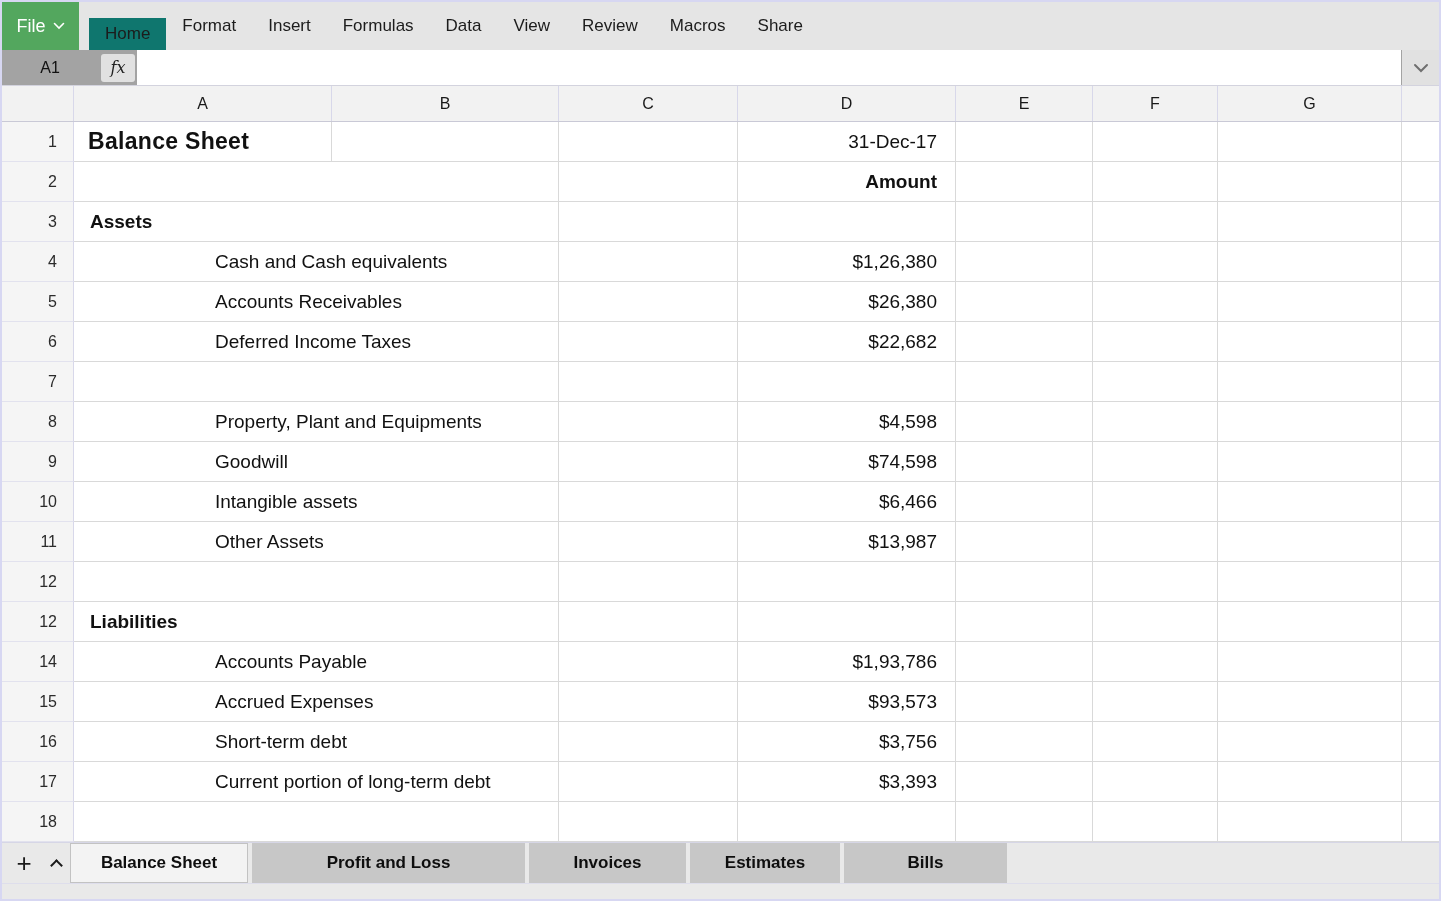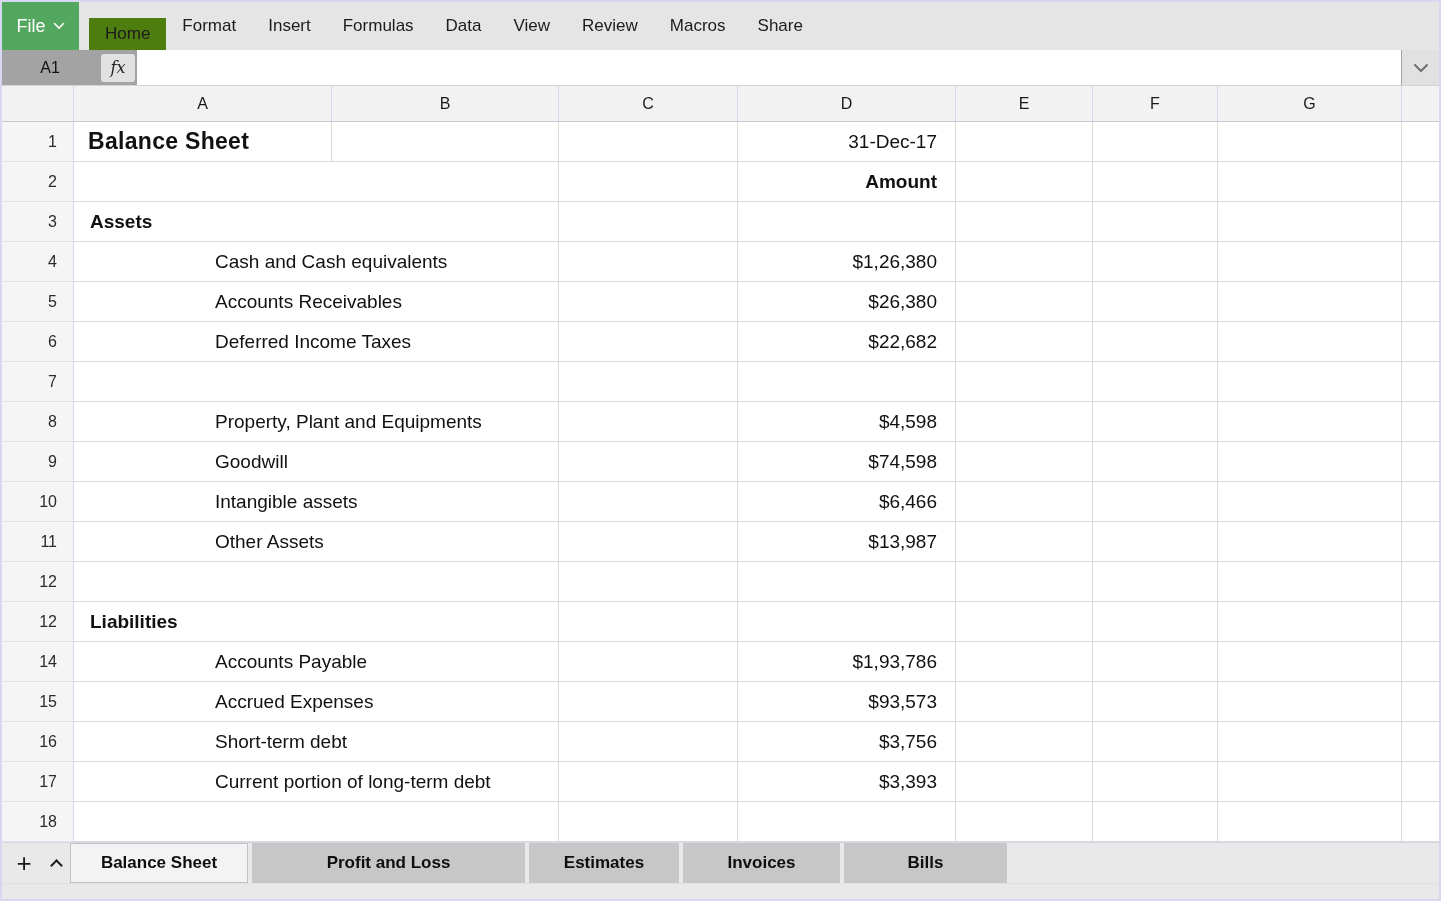--- a/index.html
+++ b/index.html
@@ -20,21 +20,21 @@
   .file-btn {
     width:77px; background:#53a75e; color:#fff;
     display:flex; align-items:center; justify-content:center; gap:7px;
     font-size:18px; cursor:pointer;
   }
   .menu-items { display:flex; align-items:stretch; margin-left:10px; }
   .menu-item {
     padding:0 16px; display:flex; align-items:center;
     font-size:17px; color:#1c1c1c; cursor:pointer; white-space:nowrap;
   }
-  .menu-item.active { background:#4d7c0f;margin-top:16px; }
+  .menu-item.active { background:#0f766e;margin-top:16px; }
 
   
   .formula-row {
     height:36px; flex:0 0 36px; background:#a3a3a3;
     display:flex; align-items:center;
     border-bottom:1px solid #d3d3de;
   }
   .name-box {
     width:96px; height:100%;
     display:flex; align-items:center; justify-content:center;
@@ -356,21 +356,21 @@
   <div class="tabbar">
     <div class="tab-add">
       <span>+</span>
     </div>
     <div class="tab-toggle">
       <span class="caret-up"></span>
     </div>
     <div id="tabs" style="display:flex; align-items:center; height:100%;">
         <div class="sheet-tab active" style="width: 178px;">Balance Sheet</div>
         <div class="sheet-tab inactive" style="width: 273px;">Profit and Loss</div>
+        <div class="sheet-tab inactive" style="width: 157px;">Invoices</div>
         <div class="sheet-tab inactive" style="width: 150px;">Estimates</div>
-        <div class="sheet-tab inactive" style="width: 157px;">Invoices</div>
         <div class="sheet-tab inactive" style="width: 163px;">Bills</div>
       </div>
   </div>
 
   <div class="statusbar"></div>
 
 </div>
 
 </body></html>

